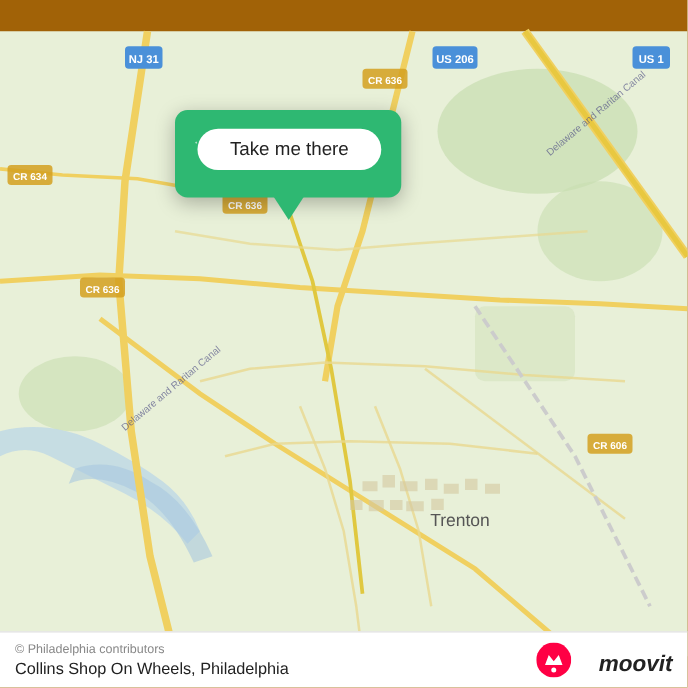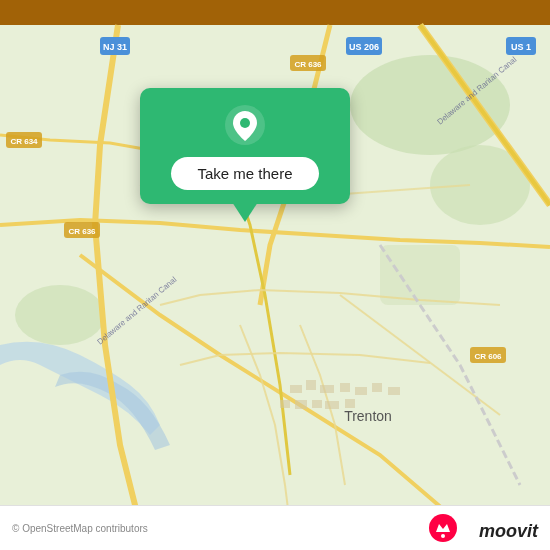--- a/index.html
+++ b/index.html
@@ -24,27 +24,27 @@
       position: absolute;
       top: 0; left: 0;
       width: 100%; height: 100%;
     }
 
     
     #popup-card {
       position: absolute;
       top: 88px;
       left: 140px;
-      width: 210px;
+      width: 181px;
       background: #2eb872;
       border-radius: 10px;
       display: flex;
-      flex-direction: column;
+      flex-direction: row;
       align-items: center;
-      padding: 15px 16px 14px 16px;
+      padding: 4px 16px 14px 16px;
       box-shadow: 0 4px 16px rgba(0,0,0,0.28);
       z-index: 10;
     }
 
     #popup-card::after {
       content: '';
       position: absolute;
       bottom: -18px;
       left: 50%;
       transform: translateX(-50%);
@@ -213,21 +213,22 @@
       <circle cx="22" cy="22" r="20" fill="rgba(255,255,255,0.15)"></circle>
       <path d="M22 8 C15.4 8 10 13.4 10 20 C10 28 22 38 22 38 C22 38 34 28 34 20 C34 13.4 28.6 8 22 8Z" fill="white"></path>
       <circle cx="22" cy="20" r="5" fill="#2eb872"></circle>
     </svg>
 
     <button id="take-me-there-btn">Take me there</button>
   </div>
 
   <div id="bottom-bar">
     <div id="bottom-left">
-      <span id="copyright-text">© OpenStreetMap contributors</span>
+      <span id="copyright-text">© Philadelphia contributors</span>
+      <span id="location-text">Collins Shop On Wheels, Philadelphia</span>
     </div>
     <div id="moovit-logo">
 
       <svg id="moovit-icon" viewBox="0 0 28 28" xmlns="http://www.w3.org/2000/svg">
         <circle cx="14" cy="14" r="14" fill="#f04"></circle>
         <path d="M7 18 L10 10 L14 15 L18 10 L21 18Z" fill="white"></path>
         <circle cx="14" cy="22" r="2" fill="white"></circle>
       </svg>
       <span id="moovit-wordmark">moovit</span>
     </div>

